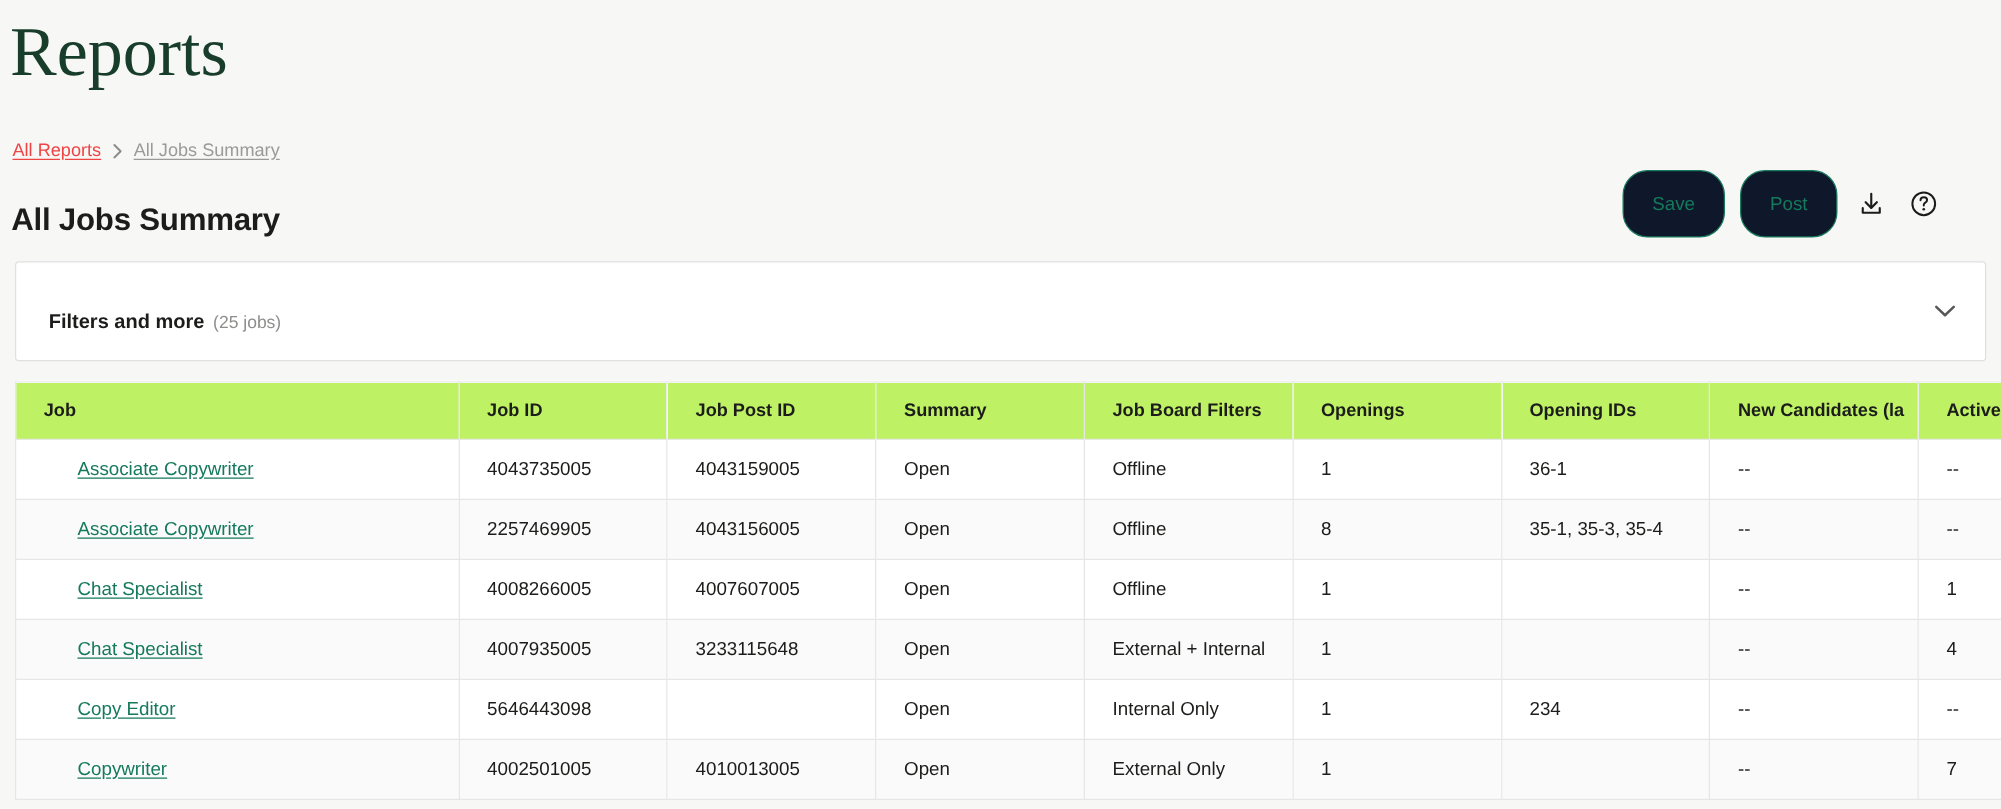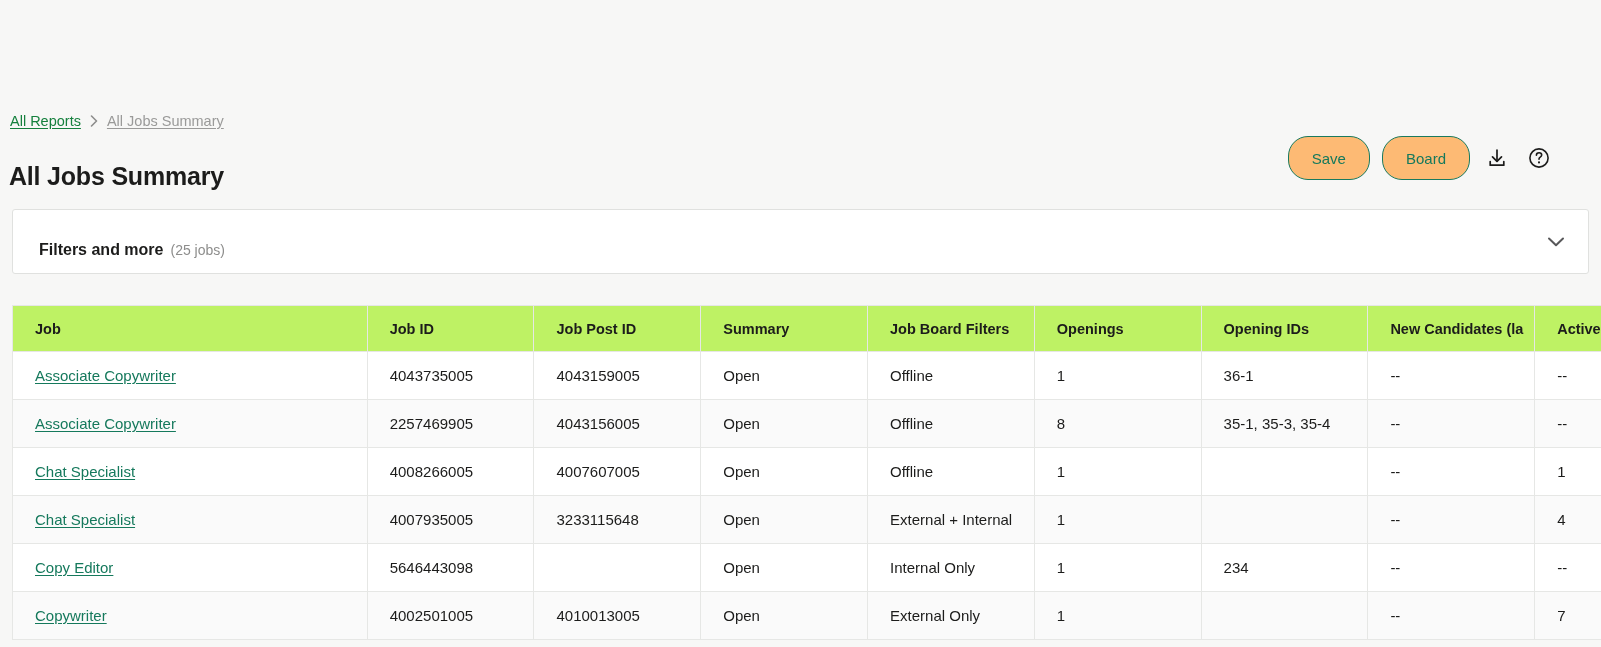--- a/index.html
+++ b/index.html
@@ -33,21 +33,21 @@
   .breadcrumb {
     position: absolute;
     left: 10px;
     top: 113px;
     display: flex;
     align-items: center;
     gap: 9px;
     font-size: 14.5px;
   }
   .crumb-link {
-    color: #15803d;
+    color: #ef4444;
     text-decoration: underline;
     text-underline-offset: 2px;
     cursor: pointer;
     white-space: nowrap;
   }
   .crumb-current {
     color: #9a9a99;
     text-decoration: underline;
     text-underline-offset: 2px;
     white-space: nowrap;
@@ -79,25 +79,25 @@
   }
   .actions {
     position: absolute;
     right: 47px;
     top: 3px;
     display: flex;
     align-items: center;
     gap: 12px;
   }
   .pill-btn {
-    height: 44px;
+    height: 54px;
     padding: 0 23px;
     border: 1px solid #1a7a5e;
     border-radius: 20px;
-    background: #fdba74;
+    background: #0f172a;
     color: #15795c;
     font-size: 15px;
     font-family: "Liberation Sans", sans-serif;
     font-weight: 400;
     cursor: pointer;
     display: flex;
     align-items: center;
     justify-content: center;
     white-space: nowrap;
   }
@@ -113,21 +113,21 @@
     padding: 0;
   }
   .icon-btn svg { display: block; }
 
   
   .filters-card {
     position: absolute;
     left: 12px;
     top: 209px;
     width: 1577px;
-    height: 65px;
+    height: 80px;
     background: #ffffff;
     border: 1px solid #e0e1df;
     border-radius: 3px;
     display: flex;
     align-items: center;
     cursor: pointer;
   }
   .filters-label {
     position: absolute;
     left: 26px;
@@ -190,55 +190,57 @@
     color: #1c1c1b;
   }
   table.report-table tbody tr:nth-child(odd)  { background: #ffffff; }
   table.report-table tbody tr:nth-child(even) { background: #fafafa; }
 
   .job-link {
     color: #15795c;
     text-decoration: underline;
     text-underline-offset: 2px;
     cursor: pointer;
+    margin-left: 27px;
   }
 
   
   .c-job        { width: 336px; }
   .c-jobid      { width: 158px; }
   .c-jobpostid  { width: 158px; }
   .c-status     { width: 158px; }
   .c-boardstat  { width: 158px; }
   .c-openings   { width: 158px; }
   .c-openingids { width: 158px; }
   .c-newcand    { width: 158px; }
   .c-activecand { width: 158px; }
 </style>
 </head>
 <body>
 
 <div class="page">
 
+  <div class="reports-title">Reports</div>
 
   <nav class="breadcrumb">
     <span class="crumb-link">All Reports</span>
     <span class="crumb-sep">
       <svg width="8" height="12" viewBox="0 0 8 12" fill="none" aria-hidden="true">
         <path d="M1.5 1 L6.5 6 L1.5 11" stroke="#8d8d8c" stroke-width="1.6" stroke-linecap="round" stroke-linejoin="round"></path>
       </svg>
     </span>
     <span class="crumb-current">All Jobs Summary</span>
   </nav>
 
   <div class="heading-row">
     <h1 class="page-heading">All Jobs Summary</h1>
 
     <div class="actions">
       <button class="pill-btn">Save</button>
-      <button class="pill-btn">Board</button>
+      <button class="pill-btn">Post</button>
 
       <button class="icon-btn">
         <svg width="22" height="22" viewBox="0 0 22 22" fill="none" aria-hidden="true">
           <path d="M11 3 L11 14" stroke="#1c1c1b" stroke-width="1.7" stroke-linecap="round"></path>
           <path d="M6.5 9.8 L11 14.3 L15.5 9.8" stroke="#1c1c1b" stroke-width="1.7" stroke-linecap="round" stroke-linejoin="round"></path>
           <path d="M4.2 14.5 L4.2 18.2 L17.8 18.2 L17.8 14.5" stroke="#1c1c1b" stroke-width="1.7" stroke-linecap="round" stroke-linejoin="round"></path>
         </svg>
       </button>
 
       <button class="icon-btn">

